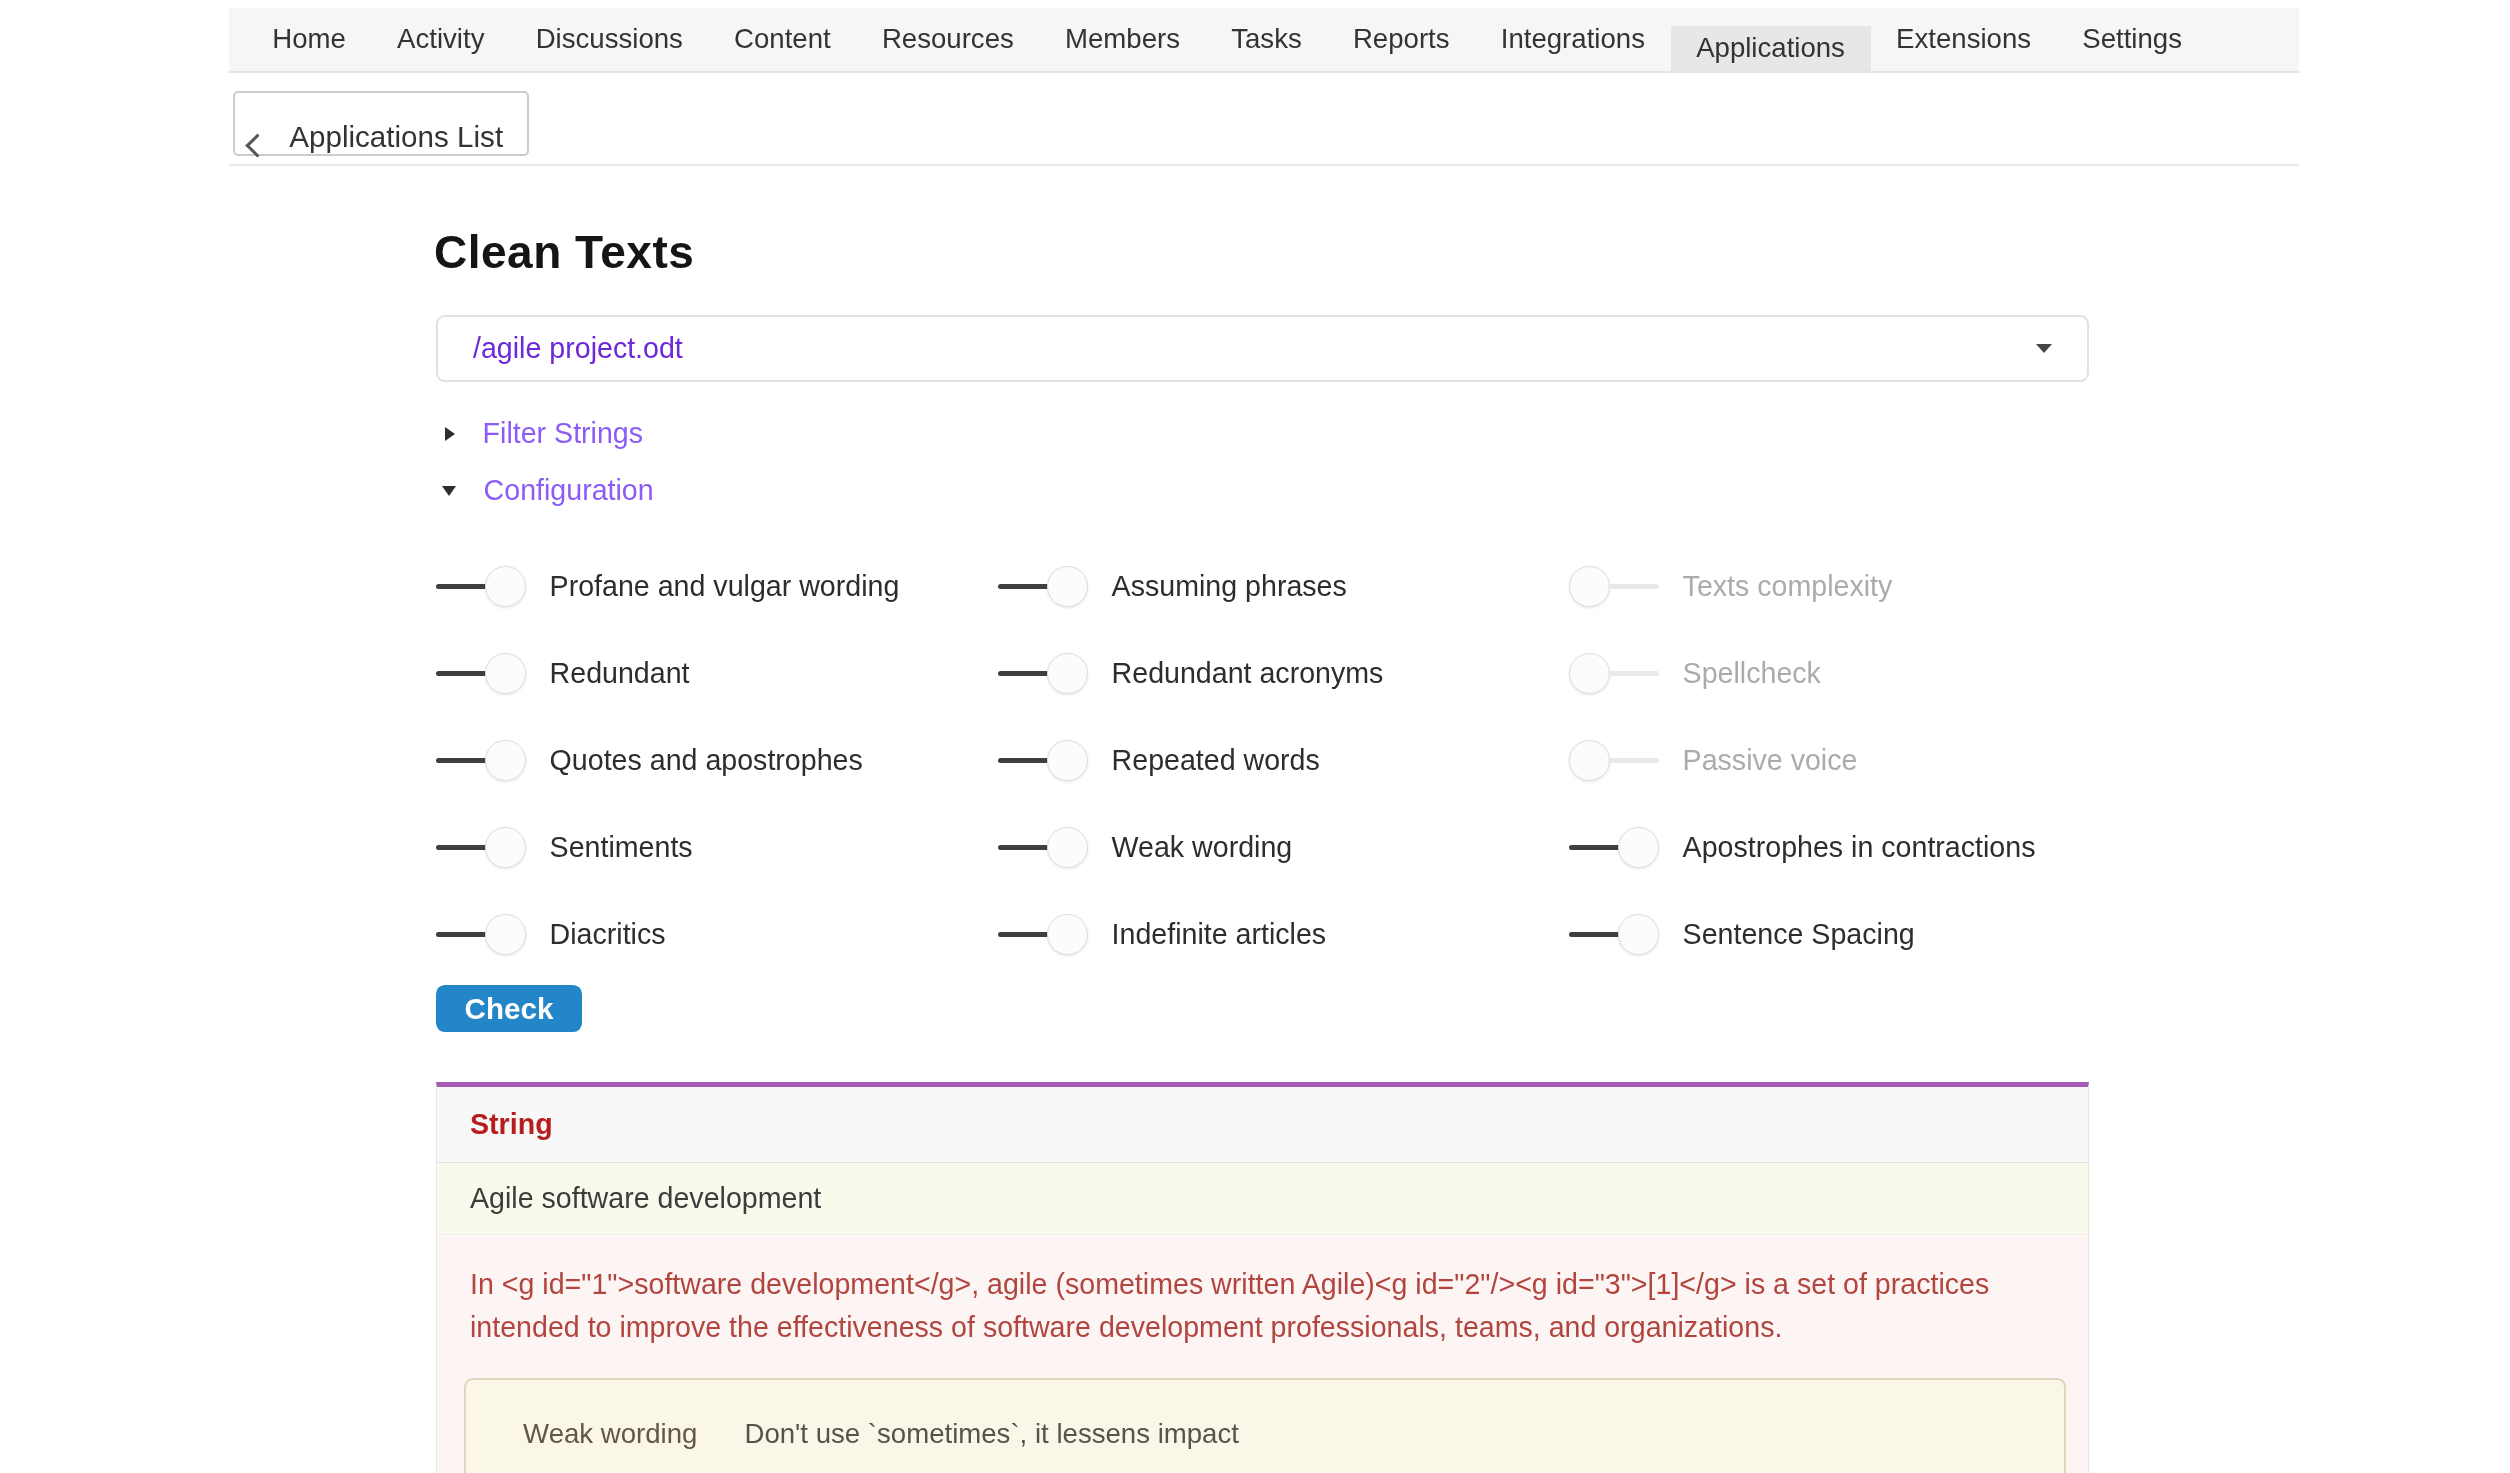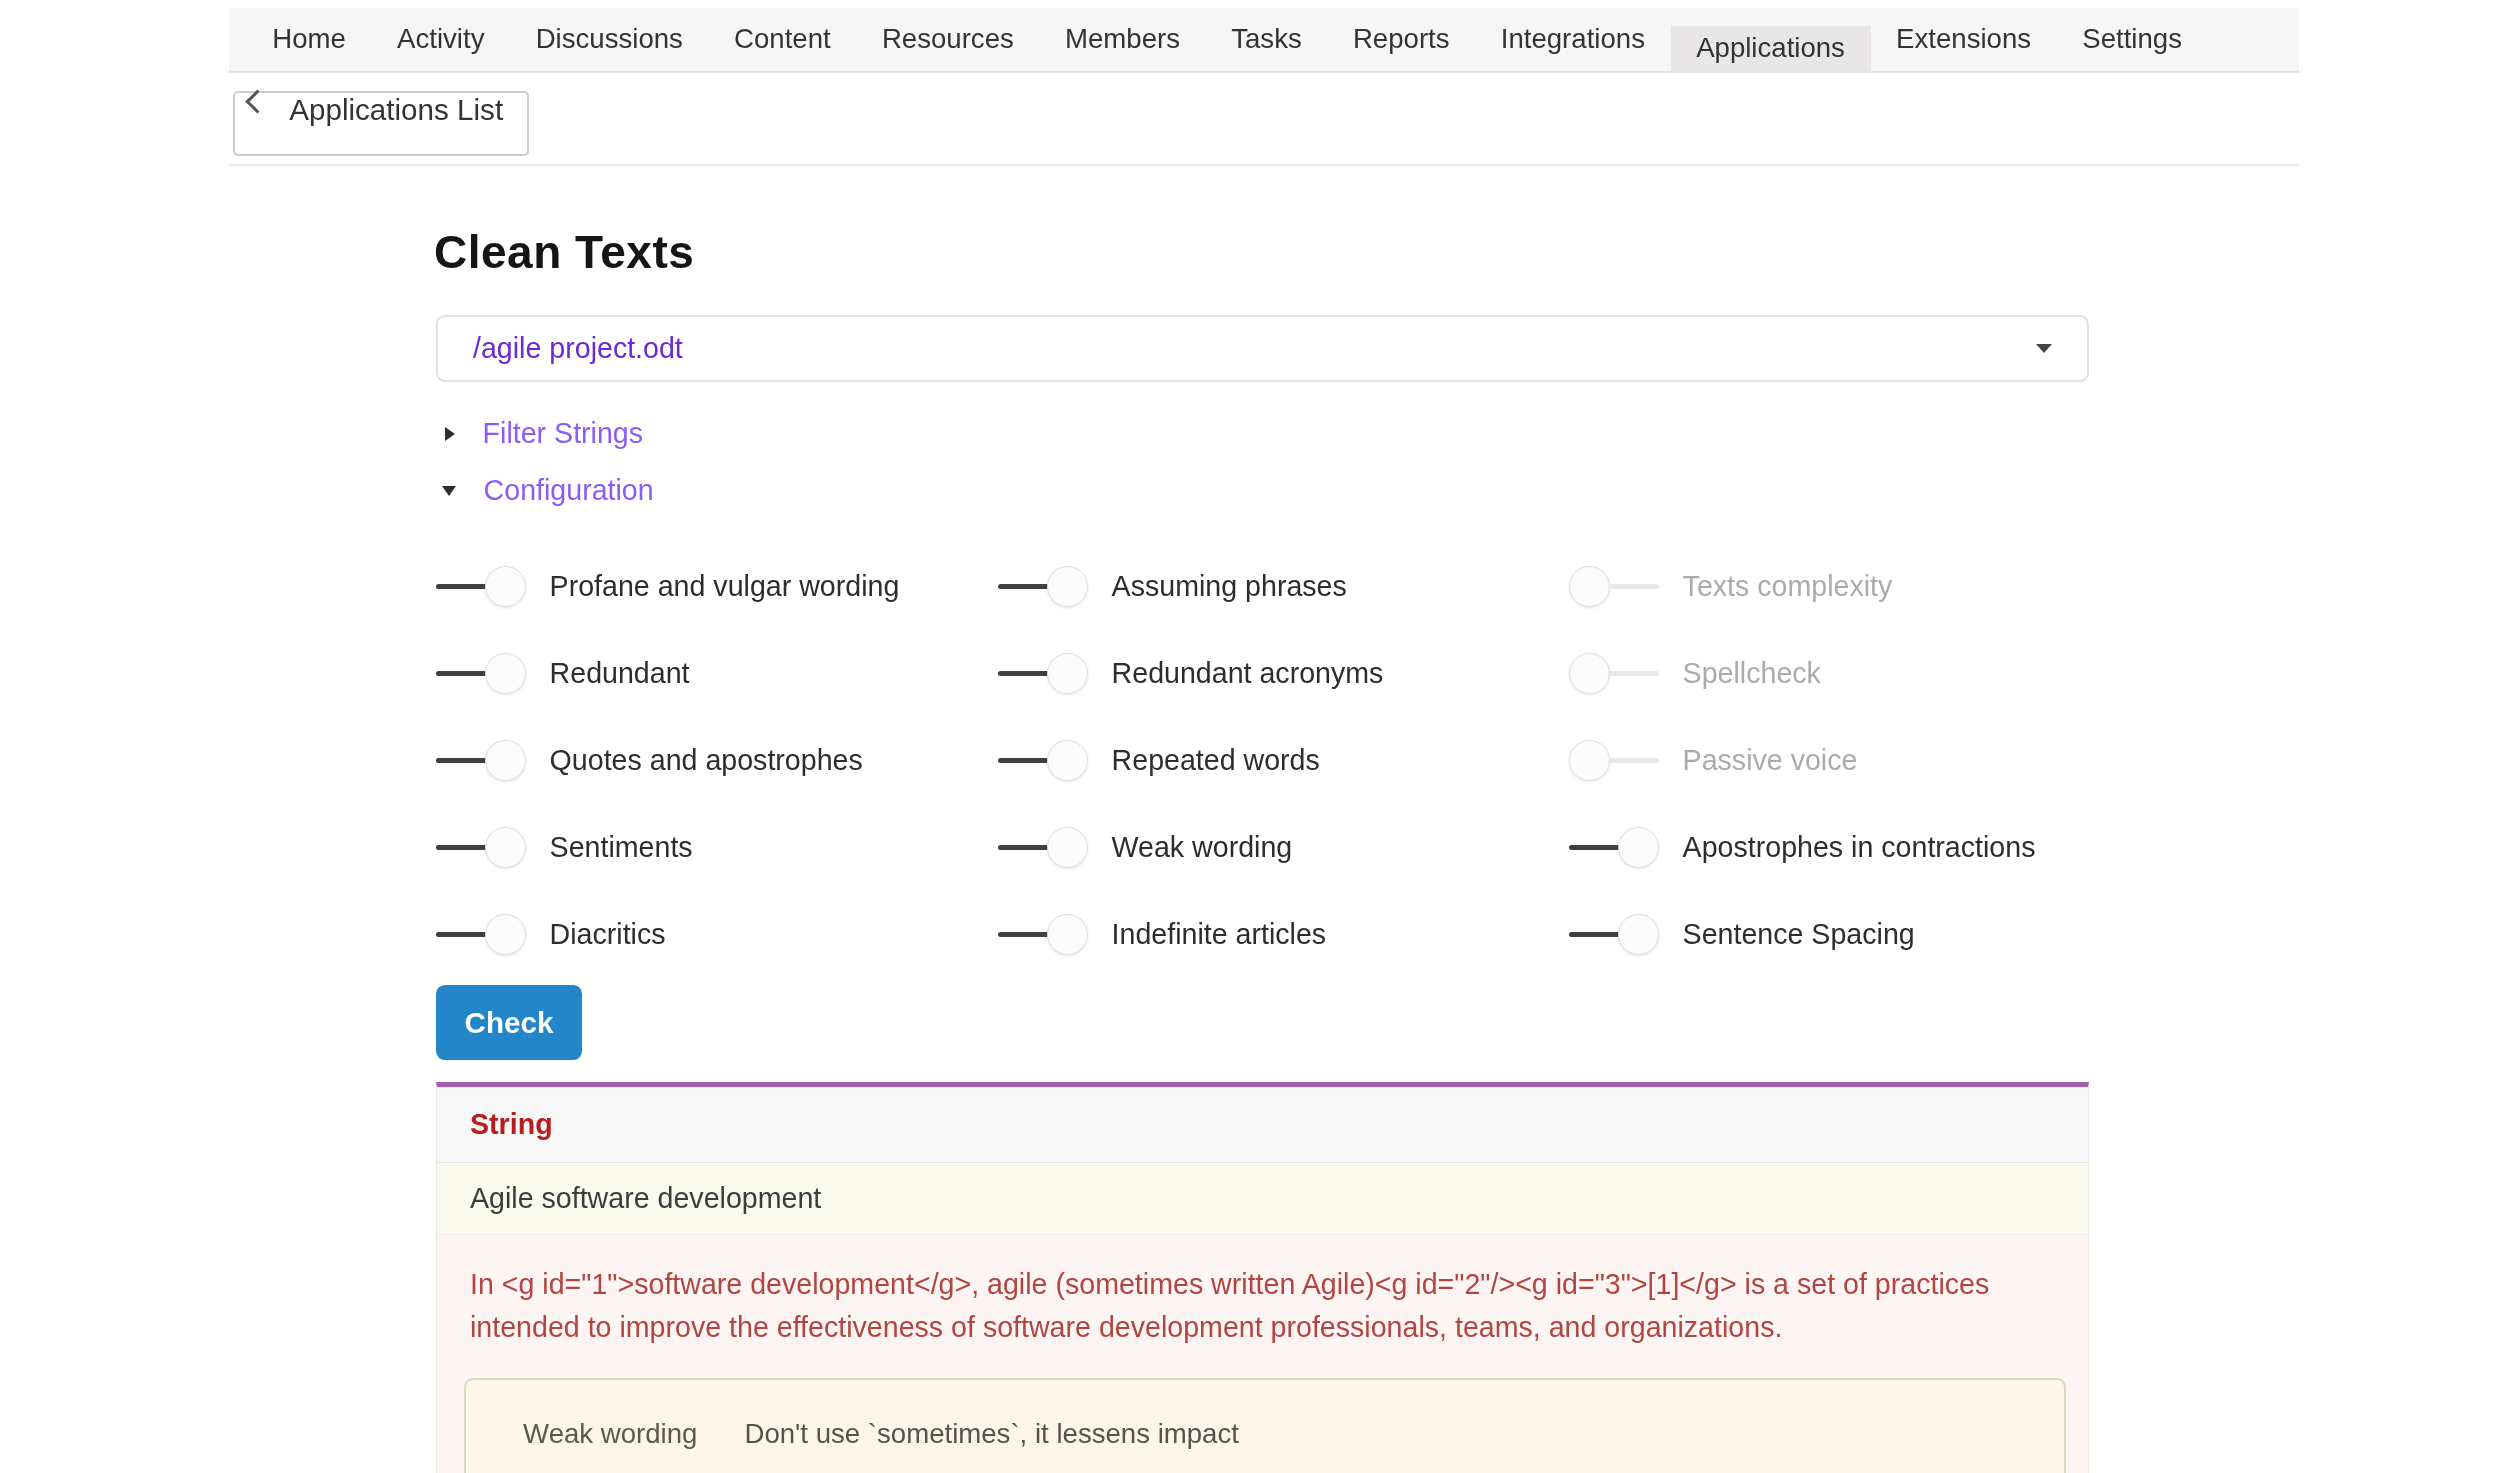--- a/index.html
+++ b/index.html
@@ -25,21 +25,21 @@
     font-size: 27.6px; color: #333333;
     cursor: pointer; white-space: nowrap;
   }
   .nav-item.active { background: #e8e6e6; margin-top: 18px; }
   
   .back-btn {
     position: absolute; left: 233px; top: 91px;
     width: 296px; height: 65px;
     background: #ffffff;
     border: 2px solid #cccccc; border-radius: 4.9px;
-    display: flex; align-items: flex-start; justify-content: center;
+    display: flex; align-items: flex-end; justify-content: center;
     gap: 23.6px; cursor: pointer;
   }
   .chevron-left {
     width: 16.7px; height: 16.7px;
     border-left: 3.9px solid #555555; border-bottom: 3.9px solid #555555;
     transform: rotate(45deg); margin-left: -9.9px;
   }
   .back-label { font-size: 29.6px; color: #333333; }
   .top-divider {
     position: absolute; left: 229px; top: 164px;
@@ -109,21 +109,21 @@
     flex: none;
   }
   .toggle-item.on .toggle-knob { margin-left: -2px; }
   .toggle-item.off .toggle-track { margin-left: -2px; }
   .toggle-label { margin-left: 23.6px; font-size: 28.6px; }
   .toggle-item.on .toggle-label { color: #2d2d2d; }
   .toggle-item.off .toggle-label { color: #ababab; }
   
   .check-btn {
     position: absolute; left: 436px; top: 985px;
-    width: 146px; height: 75px;
+    width: 146px; height: 47px;
     background: #2386c8;
     border: none; border-radius: 8.9px;
     color: #ffffff; font-size: 29.6px; font-weight: bold;
     font-family: "Liberation Sans", sans-serif;
     cursor: pointer;
   }
   
   .results {
     position: absolute; left: 436px; top: 1082px;
     width: 1653px;

